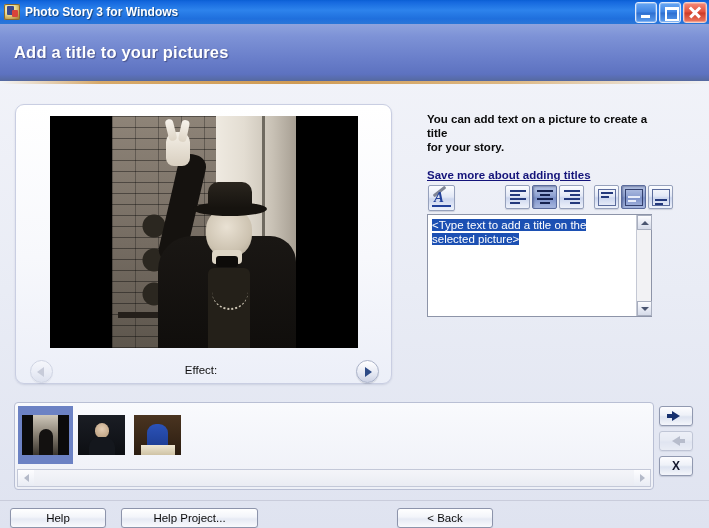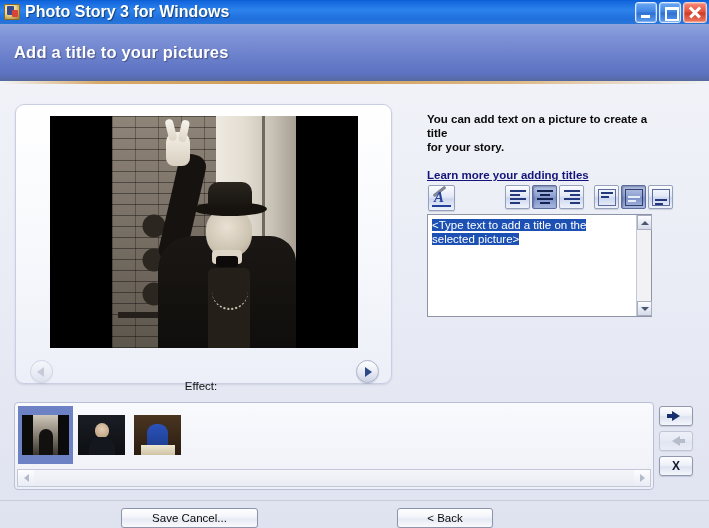--- a/index.html
+++ b/index.html
@@ -31,21 +31,21 @@
   }
   .tb-icon::before{
     content:""; position:absolute; left:3px; top:2px; width:7px; height:9px;
     background:#3b4a8c; border-radius:1px;
   }
   .tb-icon::after{
     content:""; position:absolute; left:8px; top:6px; width:6px; height:7px;
     background:#d8443a; border-radius:1px;
   }
   .tb-title {
-    color:#ffffff; font-size:16px; font-weight:bold;
+    color:#ffffff; font-size:12px; font-weight:bold;
     text-shadow: 1px 1px 1px rgba(0,0,0,.45);
     white-space:nowrap;
   }
   .tb-buttons { position:absolute; right:2px; top:2px; display:flex; gap:2px; }
   .tb-btn {
     width:20px; height:19px; border:1px solid #dfe9fb; border-radius:3px;
     background: linear-gradient(180deg,#6aa8f3 0%, #3d83e4 48%, #2e6fd0 52%, #5a9cee 100%);
     position:relative; box-shadow: inset 0 0 0 1px rgba(255,255,255,.25);
   }
   .tb-btn.close {
@@ -161,21 +161,21 @@
   .photo .bowtie{
     position:absolute; left:104px; top:140px; width:22px; height:11px;
     background:#0d0b09; border-radius:3px;
   }
   .photo .shirt{
     position:absolute; left:100px; top:134px; width:30px; height:14px;
     background:#ded6c6; border-radius:4px;
   }
 
   .effect-row {
-    position:absolute; left:0; top:266px; width:375px; height:30px;
+    position:absolute; left:0; top:250px; width:375px; height:30px;
     display:flex; align-items:center; justify-content:center;
   }
   .effect-label { font-size:11.5px; color:#101010; margin-right:5px; }
   .effect-select {
     width:160px; height:20px;
     border:1px solid #7d8398; background:#ffffff;
     font-size:11.5px; color:#111; display:flex; align-items:center;
     padding-left:4px; box-sizing:border-box; position:relative;
     box-shadow: inset 1px 1px 0 #d6d9e4;
   }
@@ -411,21 +411,21 @@
     </div>
 
     <div class="effect-row">
       <span class="effect-label">Effect:</span>
     </div>
   </div>
 
   <div class="right-panel">
     <div class="rp-text">You can add text on a picture to create a title</div>
     <div class="rp-text">for your story.</div>
-    <a class="rp-link">Learn more your adding titles</a>
+    <a class="rp-link">Save more about adding titles</a>
   </div>
 
   <div class="fmt-bar">
     <div class="fbtn font">
       <span class="pen"></span>
       <span class="A">A</span>
       <span class="underbar"></span>
     </div>
 
     <div class="fbtn" style="left:78px">
@@ -513,17 +513,18 @@
       </div>
     <div class="sbtn back dis">
         <span class="ar left"></span>
       </div>
     <div class="sbtn">
         <span class="xg">X</span>
       </div>
   </div>
 
   <div class="bottom-sep"></div>
-  <div class="xpbtn" style="left:121px; top:508px; width:137px;">Save Cancel...</div>
+  <div class="xpbtn" style="left:10px;  top:508px; width:96px;">Help</div>
+  <div class="xpbtn" style="left:121px; top:508px; width:137px;">Help Project...</div>
   <div class="xpbtn" style="left:397px; top:508px; width:96px;">&lt; Back</div>
   <div class="xpbtn" style="left:497px; top:508px; width:96px;margin-top:40px;">Next &gt;</div>
 
 </div>
 
 </body></html>

